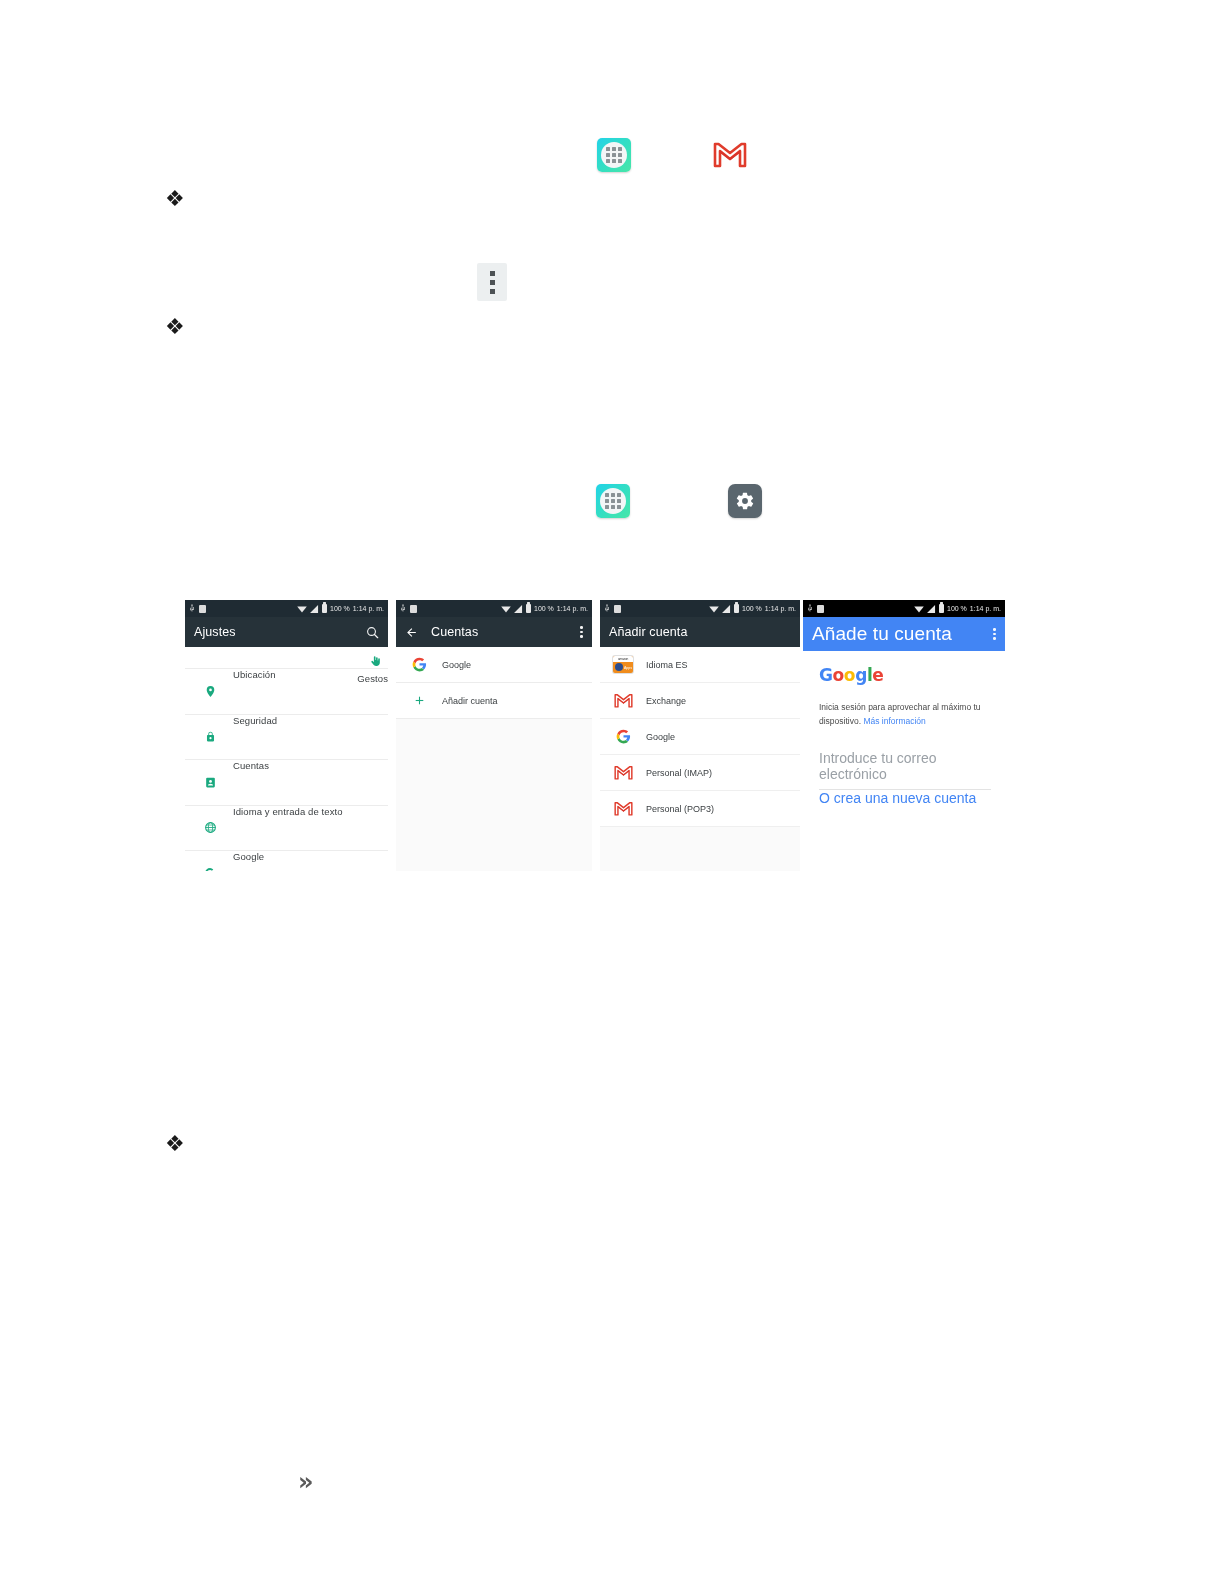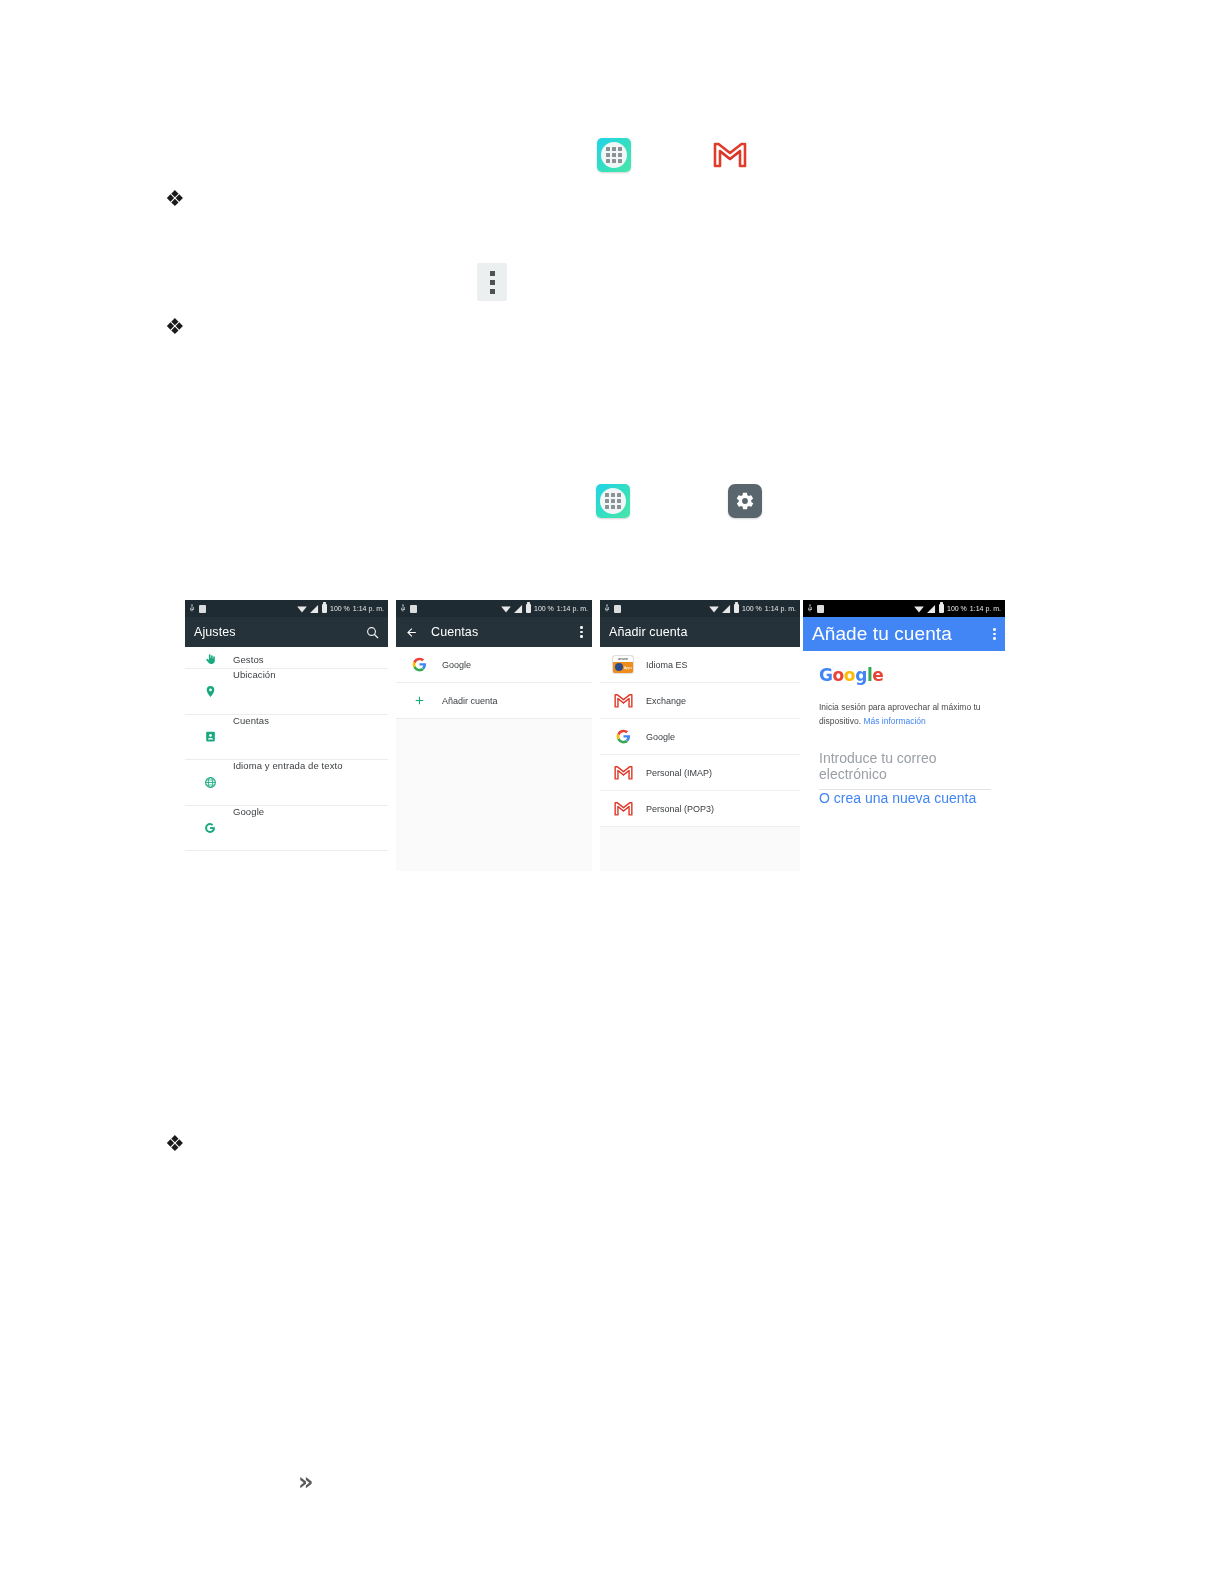--- a/index.html
+++ b/index.html
@@ -98,21 +98,21 @@
 
   .list{background:#ffffff;}
   .row{
     display:flex;
     height:45.5px;padding:0 0 0 12px;box-sizing:border-box;
     border-bottom:1px solid #ececec;
     position:relative;
   }
   .row .ic{width:26px;flex:0 0 26px;display:flex;align-items:center;justify-content:center;}
   .row .lbl{font-size:9.5px;color:#3c4043;margin-left:10px;letter-spacing:.1px;}
-  .row.clipped{height:22px;align-items:flex-end;padding-bottom:3px;}
+  .row.clipped{height:22px;align-items:flex-end;padding-bottom:3px;flex-direction:column;}
 
   .row2{height:36px;border-bottom:1px solid #ececec;display:flex;align-items:center;padding-left:12px;box-sizing:border-box;}
   .row2 .ic{width:22px;flex:0 0 22px;display:flex;align-items:center;justify-content:center;}
   .row2 .lbl{font-size:9px;color:#3c4043;margin-left:12px;}
 
   .row3{height:36px;border-bottom:1px solid #efefef;display:flex;align-items:center;padding-left:8px;box-sizing:border-box;}
   .row3 .ic{width:30px;flex:0 0 30px;display:flex;align-items:center;justify-content:center;}
   .row3 .lbl{font-size:9px;color:#3c4043;margin-left:8px;}
 
   .p1 .body{height:318px;background:#fff;position:relative;}
@@ -260,20 +260,28 @@
 
         <div class="row">
           <span class="ic">
             <svg width="13" height="13" viewBox="0 0 24 24" aria-hidden="true">
                 <path fill="#1aa97f" d="M12 2a7 7 0 0 0-7 7c0 5.2 7 13 7 13s7-7.8 7-13a7 7 0 0 0-7-7zm0 9.5A2.5 2.5 0 1 1 12 6.5a2.5 2.5 0 0 1 0 5z"></path>
               </svg>
           </span>
           <span class="lbl">Ubicación</span>
         </div>
 
+        <div class="row">
+          <span class="ic">
+            <svg width="13" height="13" viewBox="0 0 24 24" aria-hidden="true">
+                <path fill="#1aa97f" d="M17 9h-1V7a4 4 0 0 0-8 0v2H7a1.5 1.5 0 0 0-1.5 1.5v9A1.5 1.5 0 0 0 7 21h10a1.5 1.5 0 0 0 1.5-1.5v-9A1.5 1.5 0 0 0 17 9zm-5 8a2 2 0 1 1 0-4 2 2 0 0 1 0 4zm2.5-8h-5V7a2.5 2.5 0 0 1 5 0v2z"></path>
+              </svg>
+          </span>
+          <span class="lbl">Seguridad</span>
+        </div>
 
         <div class="row">
           <span class="ic">
             <svg width="13" height="13" viewBox="0 0 24 24" aria-hidden="true">
                 <rect x="4" y="3" width="16" height="18" rx="2" fill="#1aa97f"></rect>
                 <circle cx="12" cy="10" r="2.6" fill="#ffffff"></circle>
                 <path fill="#ffffff" d="M7.2 17.5c0-2.1 2.2-3.4 4.8-3.4s4.8 1.3 4.8 3.4z"></path>
               </svg>
           </span>
           <span class="lbl">Cuentas</span>

